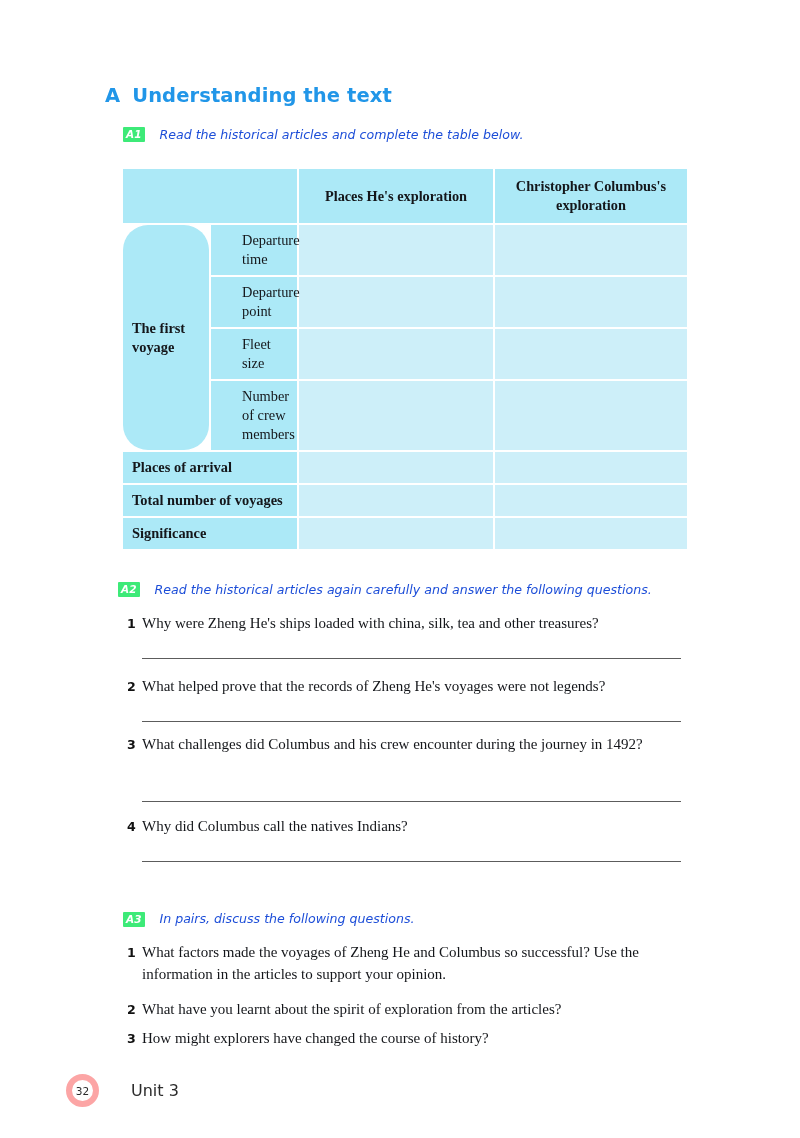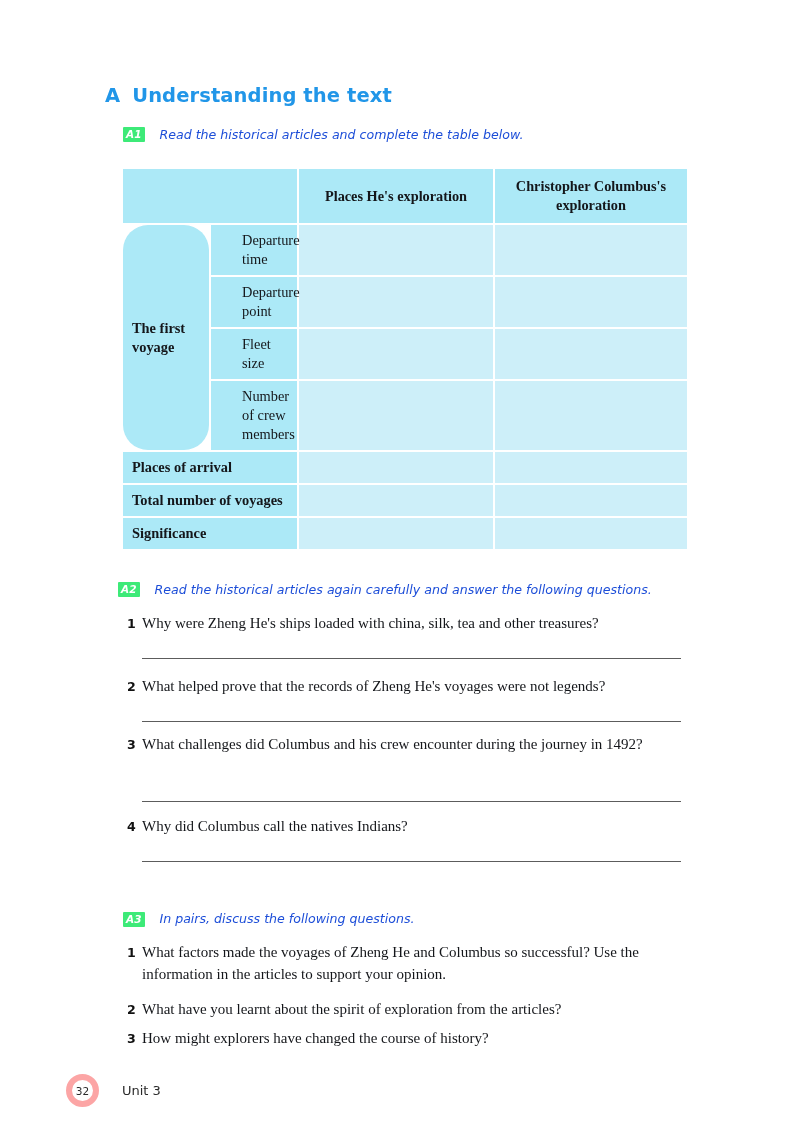--- a/index.html
+++ b/index.html
@@ -137,23 +137,23 @@
     border-radius: 50%;
     display: flex;
     align-items: center;
     justify-content: center;
     font-family: "DejaVu Sans", "Liberation Sans", sans-serif;
     font-size: 10.5px;
     color: #2b2b2b;
     flex: none;
   }
   .footer-unit {
-    margin-left: 23px;
-    font-family: "DejaVu Sans", "Liberation Sans", sans-serif;
-    font-size: 13px;
+    margin-left: 32px;
+    font-family: "DejaVu Sans", "Liberation Sans", sans-serif;
+    font-size: 16px;
     color: #2b2b2b;
     white-space: nowrap;
   }
 </style>
 </head>
 <body>
 
 <div class="page">
 
   <div class="section-heading">

